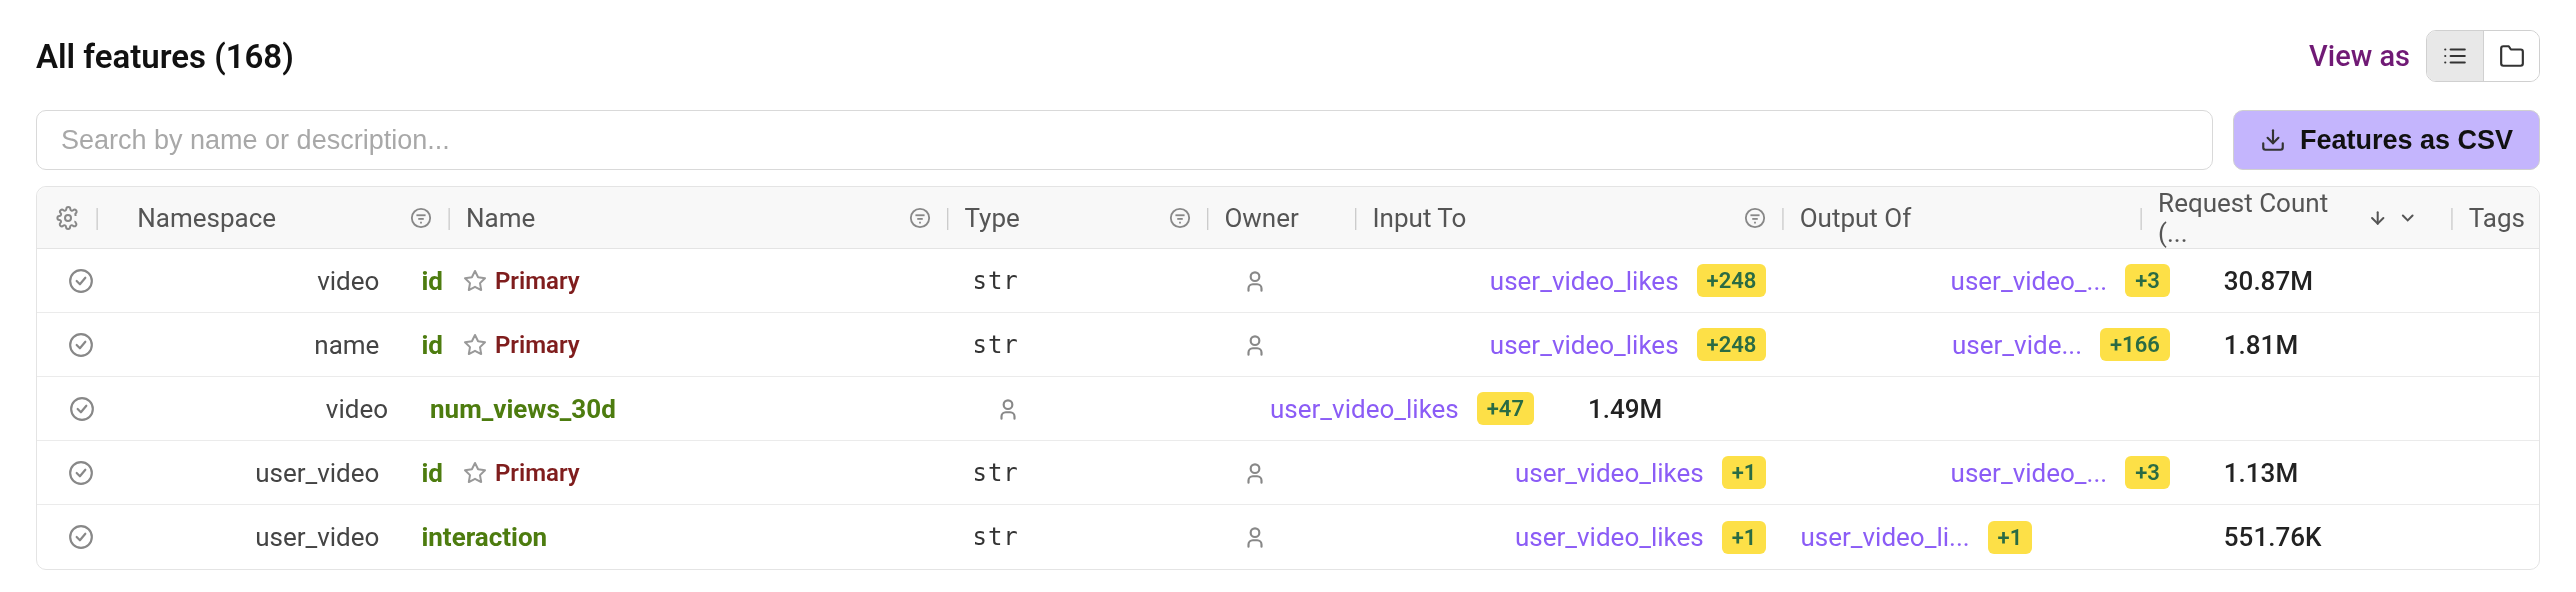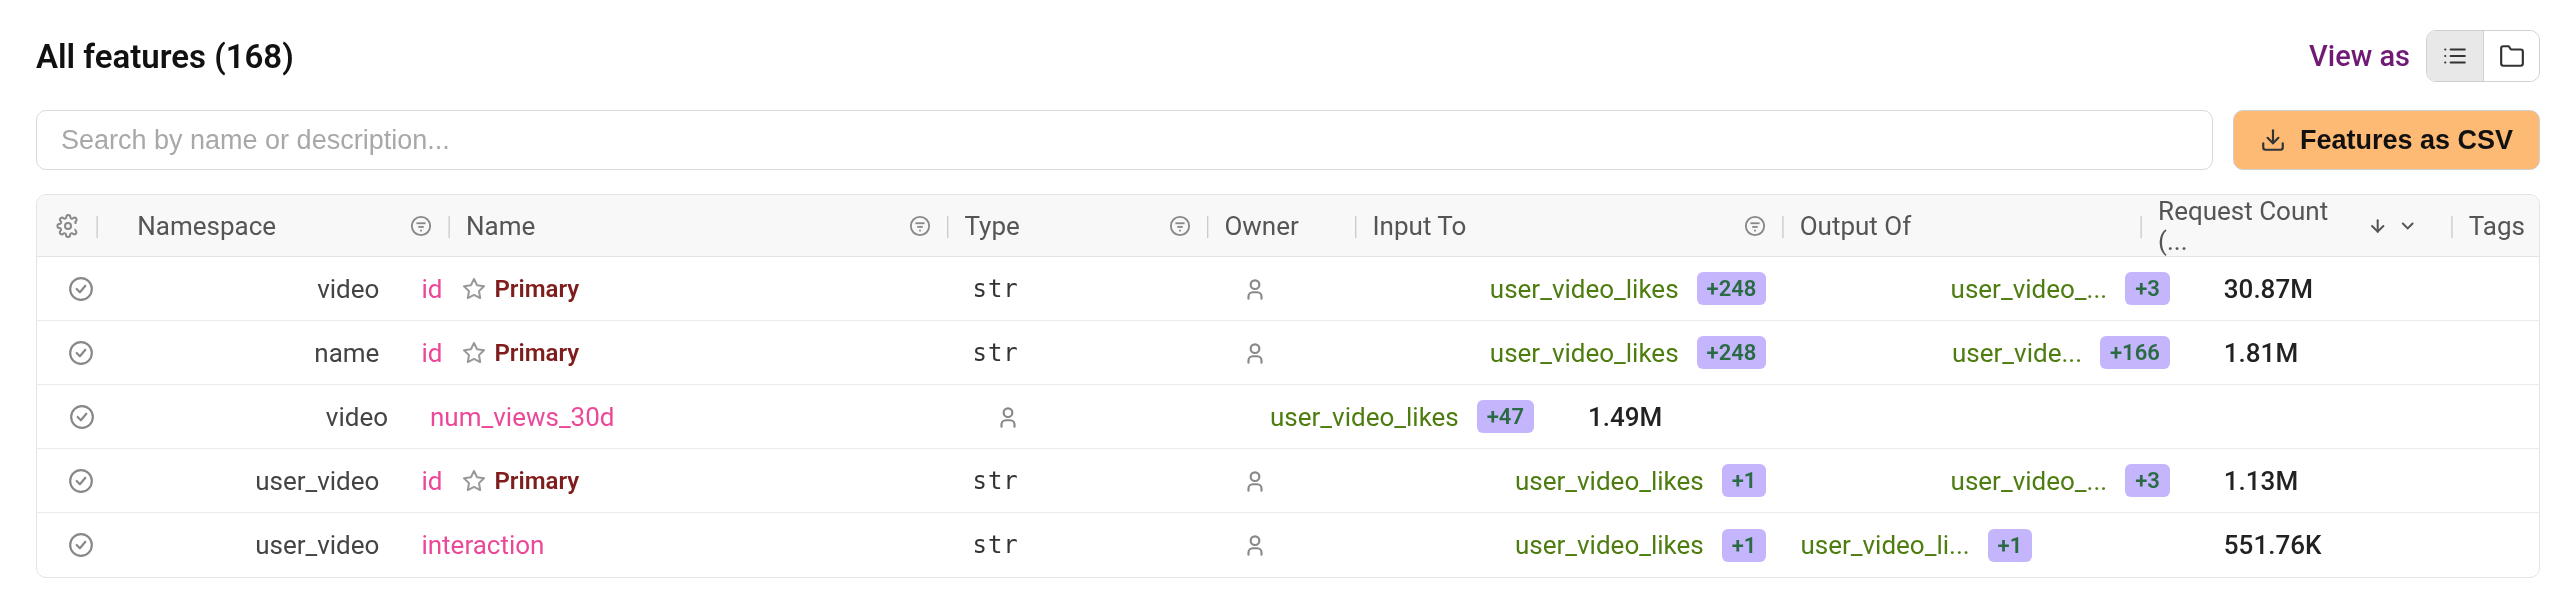--- a/index.html
+++ b/index.html
@@ -45,21 +45,21 @@
   align-items: center;
   justify-content: center;
   background: #fff;
   cursor: pointer;
 }
 .view-btn.active { background: #e8e8e8; }
 .view-btn + .view-btn { border-left: 1px solid #d0d0d0; }
 .search-row {
   display: flex;
   gap: 20px;
-  margin-bottom: 24px;
+  margin-bottom: 16px;
 }
 .search-input {
   flex: 1;
   height: 60px;
   border: 1px solid #d9d9d9;
   border-radius: 10px;
   padding: 0 24px;
   font-size: 27px;
   color: #333;
   outline: none;
@@ -69,21 +69,21 @@
   height: 60px;
   border: 1px solid #d0d0d0;
   border-radius: 10px;
   padding: 0 26px;
   display: flex;
   align-items: center;
   gap: 14px;
   font-size: 27px;
   font-weight: 600;
   color: #111;
-  background: #fdba74;
+  background: #c4b5fd;
   cursor: pointer;
 }
 .table {
   width: 100%;
   border: 1px solid #e4e4e4;
   border-radius: 10px;
 }
 .thead {
   display: flex;
   background: #f8f8f8;
@@ -122,34 +122,34 @@
 }
 .trow:last-child { border-bottom: none; }
 .td {
   padding: 0 14px;
   font-size: 26px;
   display: flex;
   align-items: center;
   gap: 10px;
 }
 .ns-cell { justify-content: flex-end; color: #444; padding-right: 28px;}
-.name-link { color: #ec4899; font-weight: 400; }
+.name-link { color: #4d7c0f; font-weight: 700; }
 .primary-tag {
   display: flex;
   align-items: center;
   gap: 8px;
   color: #7f1d1d;
   font-weight: 600;
   font-size: 24px;
   margin-left: 10px;
 }
 .mono { font-family: "SFMono-Regular", Consolas, Menlo, monospace; font-size: 24px; color: #333; letter-spacing: 1px; }
-.link-green { color: #4d7c0f; }
+.link-green { color: #8b5cf6; }
 .badge {
-  background: #c4b5fd;
+  background: #fde047;
   color: #2a6b44;
   font-size: 22px;
   font-weight: 600;
   padding: 4px 10px;
   border-radius: 6px;
   margin-left: 8px;
 }
 .req-count { color: #222; font-weight: 500; }
 .icon-svg { display: block; }
 .filter-icon { color: #888; }

